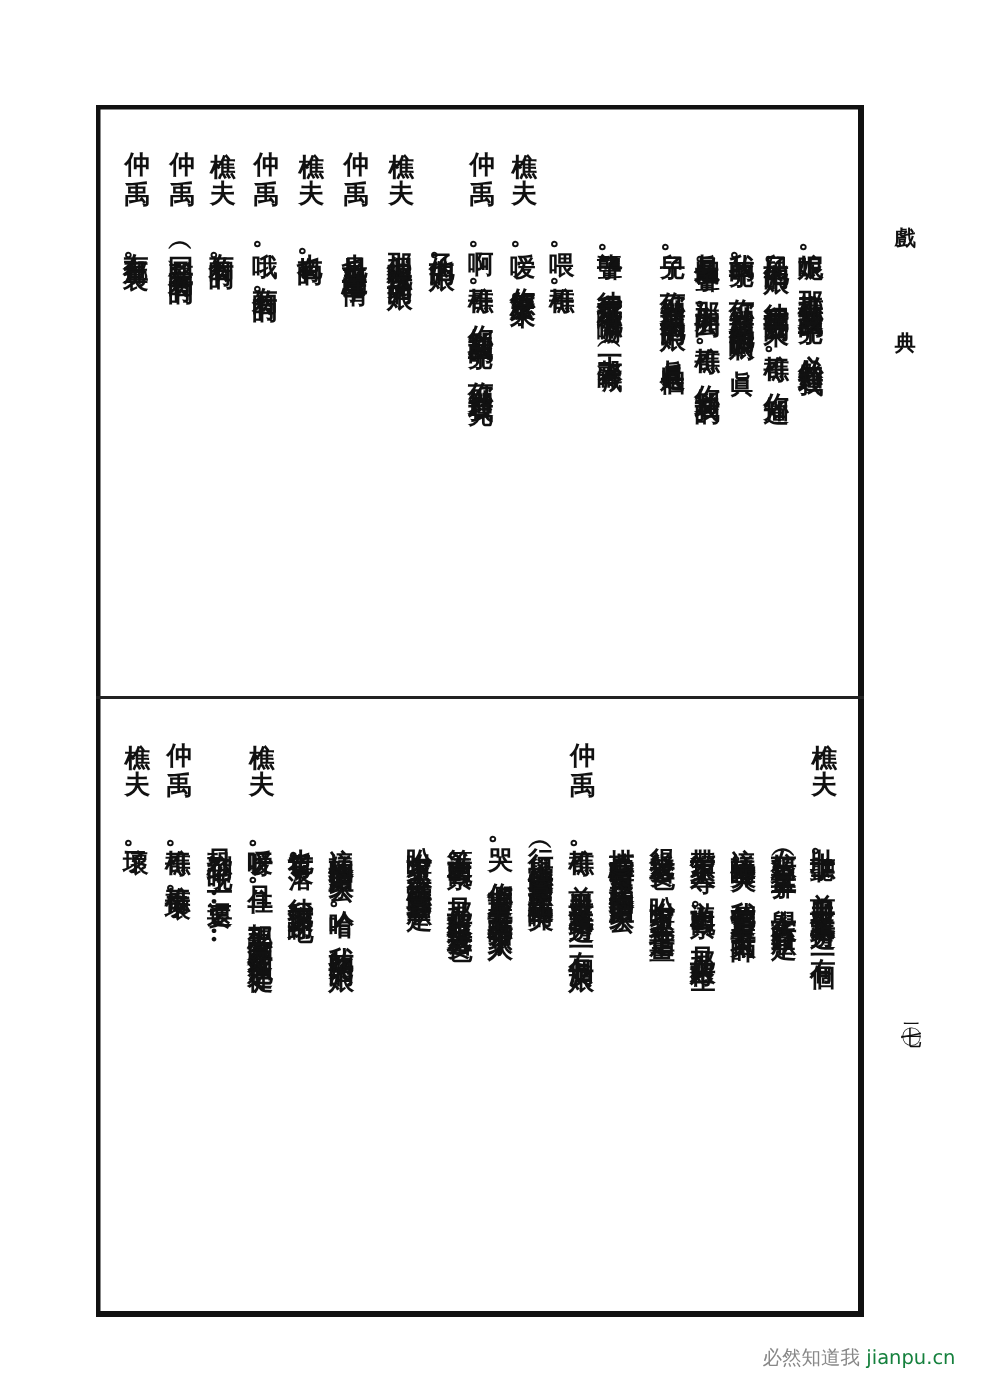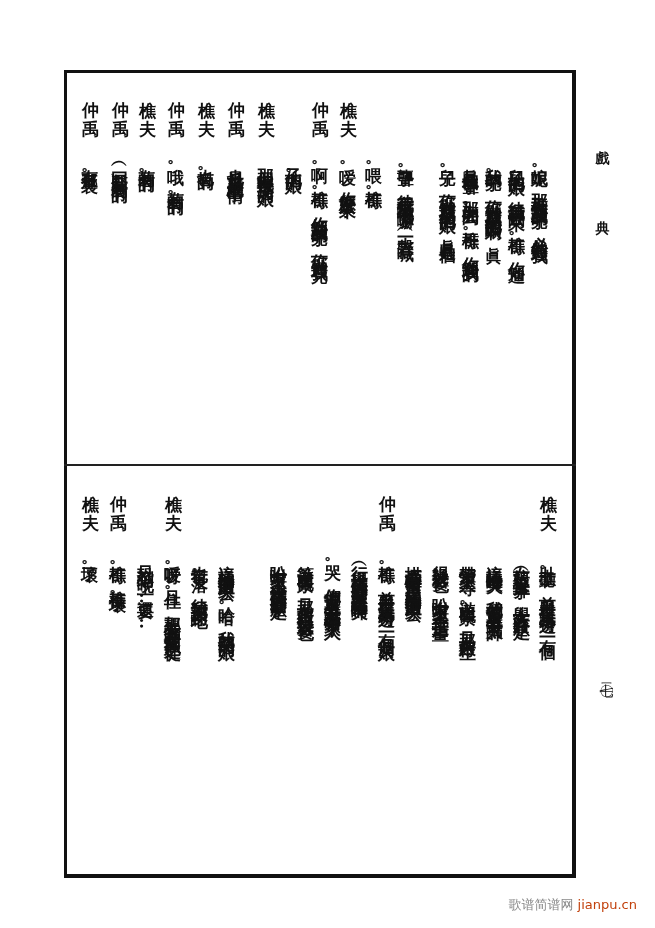--- a/index.html
+++ b/index.html
@@ -4,21 +4,21 @@
 <style>
   html,body{margin:0;padding:0;background:#fff;}
   body{width:655px;height:928px;position:relative;overflow:hidden;font-family:"DejaVu Serif","Liberation Serif",serif;color:#111;}
   .frame{position:absolute;left:64px;top:70px;width:512px;height:808px;border-top:3px solid #111;border-left:3px solid #111;border-right:4px solid #111;border-bottom:4px solid #111;box-sizing:border-box;}
   .divider{position:absolute;left:64px;top:464px;width:512px;height:2px;background:#222;}
   .header{position:absolute;left:592px;width:20px;font-size:14px;font-weight:bold;writing-mode:vertical-rl;}
   .pagenum{position:absolute;left:598px;top:672px;font-size:14px;writing-mode:vertical-rl;letter-spacing:1px;}
   .col{position:absolute;writing-mode:vertical-rl;font-size:17px;line-height:20px;letter-spacing:2.6px;white-space:nowrap;font-weight:bold;}
   .spk{position:absolute;writing-mode:vertical-rl;font-size:17px;font-weight:bold;letter-spacing:18px;white-space:nowrap;}
   .footer{position:absolute;right:18px;top:896px;font-size:13px;color:#888;font-family:"DejaVu Sans",sans-serif;}
-  .footer .url{color:#c2410c;}
+  .footer .url{color:#15803d;}
 </style>
 </head>
 <body>
 
 <div class="frame"></div>
 <div class="divider"></div>
 
 <div class="header" style="top:140px;">戲</div>
 <div class="header" style="top:210px;">典</div>
 <div class="pagenum">二七〇</div>
@@ -84,15 +84,15 @@
   <div class="col" style="left:136px;top:552px;">只恐到了晚上。還要……</div>
 
   <div class="spk" style="left:108px;top:482px;">仲禹</div>
   <div class="col" style="left:108px;top:552px;">樵哥。樵哥壞了。</div>
 
   <div class="spk" style="left:80px;top:482px;">樵夫</div>
   <div class="col" style="left:80px;top:552px;">壞了。</div>
 </div>
 
 <div class="footer">
-  <span>歌谱简谱网</span>
+  <span>必然知道我</span>
   <span class="url">jianpu.cn</span>
 </div>
 
 </body></html>

